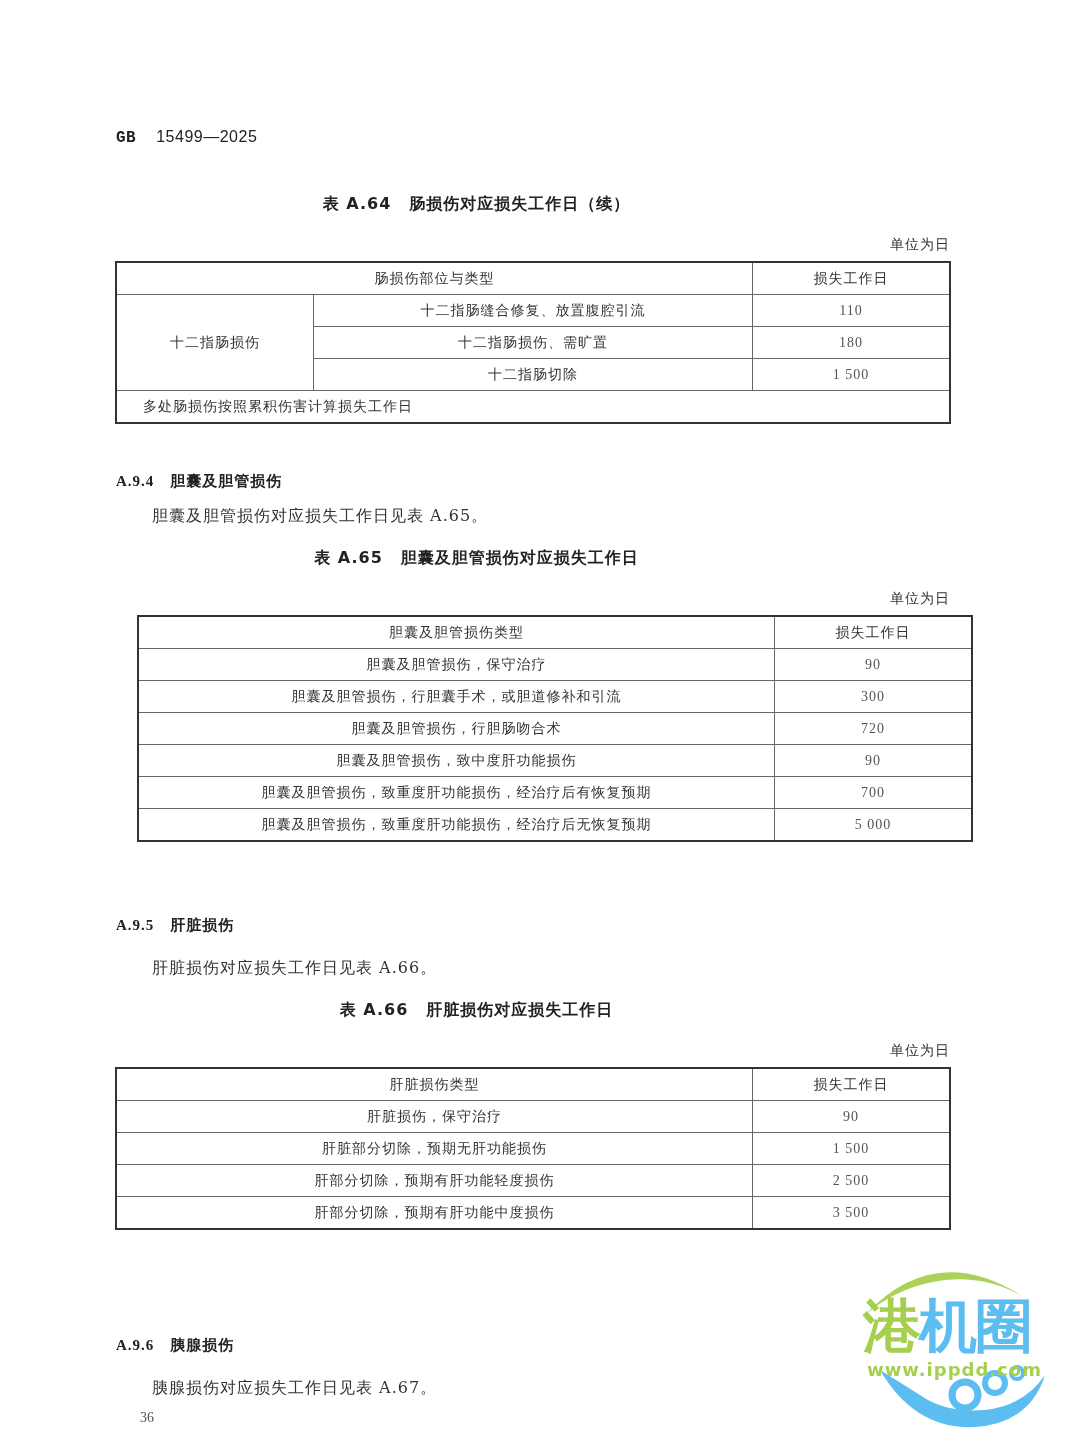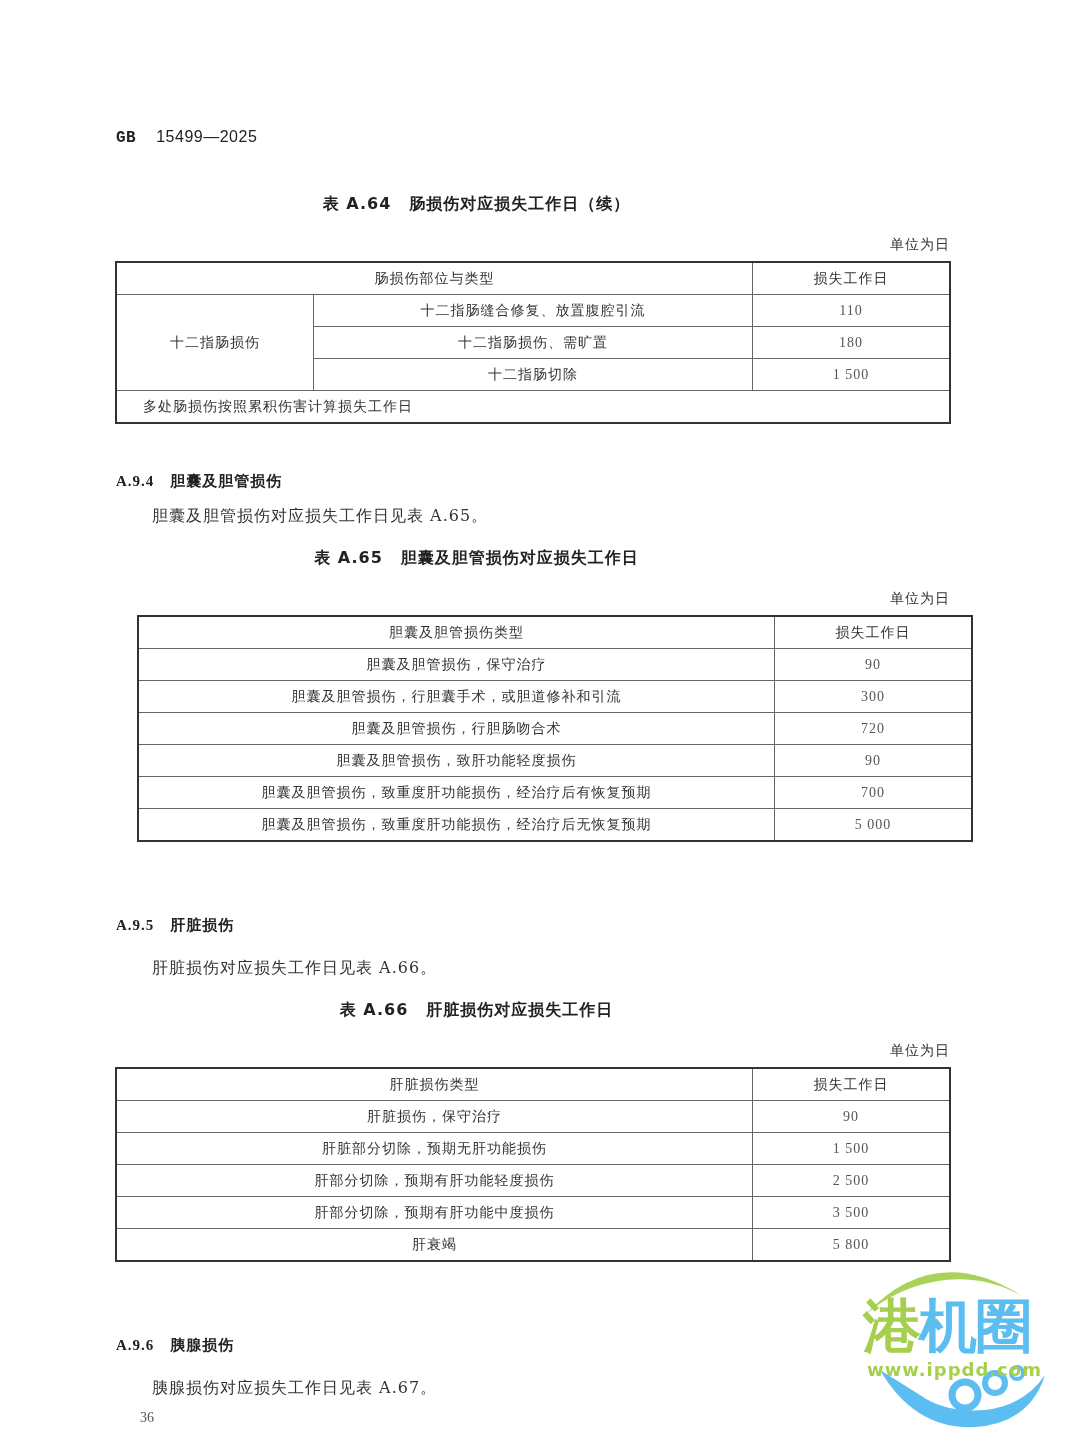--- a/index.html
+++ b/index.html
@@ -81,21 +81,21 @@
       </tr>
   <tr>
         <td>胆囊及胆管损伤，行胆囊手术，或胆道修补和引流</td>
         <td class="val">300</td>
       </tr>
   <tr>
         <td>胆囊及胆管损伤，行胆肠吻合术</td>
         <td class="val">720</td>
       </tr>
   <tr>
-        <td>胆囊及胆管损伤，致肝功能轻度损伤</td>
+        <td>胆囊及胆管损伤，致中度肝功能损伤</td>
         <td class="val">90</td>
       </tr>
   <tr>
         <td>胆囊及胆管损伤，致重度肝功能损伤，经治疗后有恢复预期</td>
         <td class="val">700</td>
       </tr>
   <tr>
         <td>胆囊及胆管损伤，致重度肝功能损伤，经治疗后无恢复预期</td>
         <td class="val">5 000</td>
       </tr>
@@ -126,24 +126,20 @@
         <td class="val">1 500</td>
       </tr>
   <tr>
         <td>肝部分切除，预期有肝功能轻度损伤</td>
         <td class="val">2 500</td>
       </tr>
   <tr>
         <td>肝部分切除，预期有肝功能中度损伤</td>
         <td class="val">3 500</td>
       </tr>
-  <tr>
-        <td>肝衰竭</td>
-        <td class="val">5 800</td>
-      </tr>
 </tbody>
   </table>
 
 <div class="abs sec" style="top:1336px;">
   <span class="snum">A.9.6</span><span>胰腺损伤</span>
 </div>
 <div class="abs para" style="top:1378px;">胰腺损伤对应损失工作日见表 A.67。</div>
 
 <div class="abs pageno">36</div>
 

